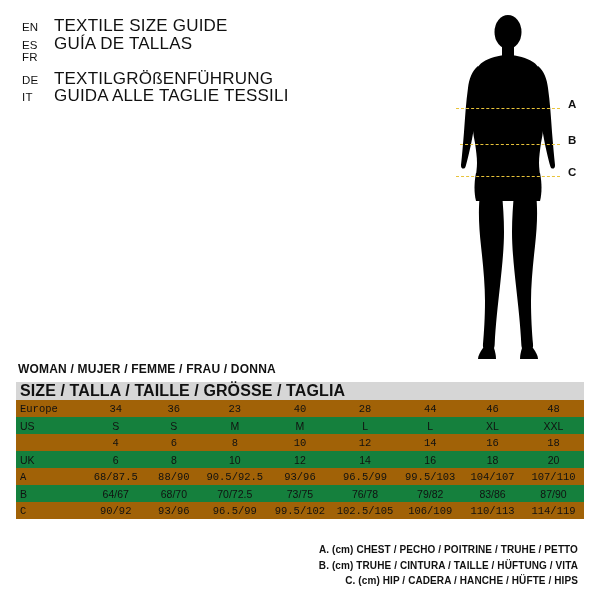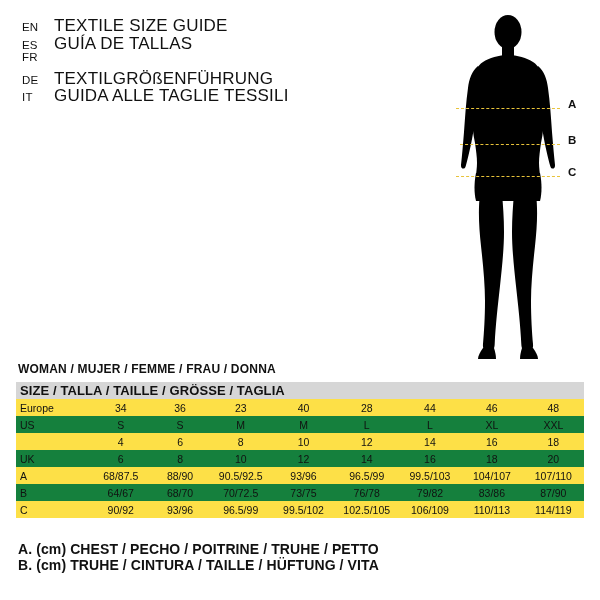--- a/index.html
+++ b/index.html
@@ -88,44 +88,45 @@
     color: #111;
   }
   #size-table tr { height: 17px; }
   #size-table td {
     padding: 0 4px;
     white-space: nowrap;
   }
   .hdr-row td {
     background: #d6d6d6;
     font-weight: bold;
-    font-size: 13px;
+    font-size: 16px;
     letter-spacing: 0.1px;
   }
-  .row-light td { background: #fde047; }
+  .row-light td { background: #a16207; font-family: Liberation Mono, monospace; }
   .row-shade td { background: #15803d; }
   .col-label {
     width: 88px;
     text-align: left;
     padding-left: 6px;
   }
   .cell { text-align: center; width: 68px; }
 
   
   #footnotes {
     position: absolute;
     left: 18px; top: 542px;
     width: 560px;
   }
   .footnote {
-    font-size: 14px;
+    font-size: 10px;
     font-weight: bold;
     letter-spacing: 0.1px;
     line-height: 15.5px;
     color: #111;
+    text-align: right;
   }
 </style>
 </head>
 <body>
 
 <div id="page">
 
   <div id="titles">
     <div class="title-row">
       <span class="title-lang">EN</span>
@@ -299,15 +300,16 @@
         <td class="cell">106/109</td>
         <td class="cell">110/113</td>
         <td class="cell">114/119</td>
       </tr>
     </tbody>
   </table>
 
   <div id="footnotes">
     <div class="footnote">A. (cm) CHEST / PECHO / POITRINE / TRUHE / PETTO</div>
     <div class="footnote">B. (cm) TRUHE / CINTURA / TAILLE / HÜFTUNG / VITA</div>
+    <div class="footnote">C. (cm) HIP / CADERA / HANCHE / HÜFTE / HIPS</div>
   </div>
 
 </div>
 
 </body></html>

